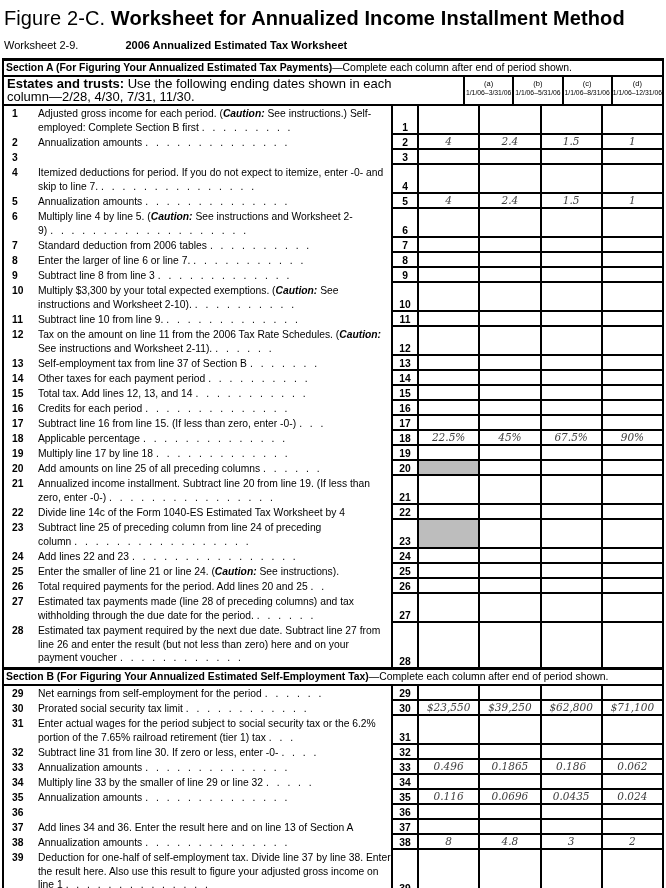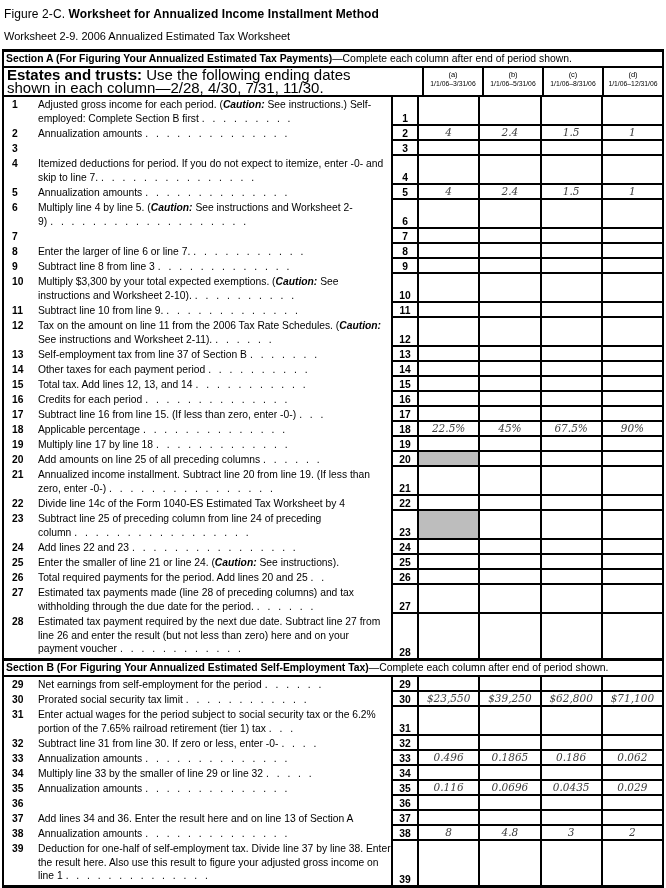--- a/index.html
+++ b/index.html
@@ -3,35 +3,35 @@
 <meta charset="utf-8">
 <style>
   * { box-sizing: border-box; }
   html, body { margin: 0; padding: 0; background: #fff; }
   body {
     width: 666px; height: 888px; overflow: hidden;
     font-family: "Liberation Sans", sans-serif; color: #000;
   }
   .page { padding: 2px 2px 0 2px; }
 
-  .fig-title { font-size: 12px; margin: 5px 0 9px 2px; letter-spacing: .1px; white-space: nowrap; }
+  .fig-title { font-size: 20px; margin: 5px 0 9px 2px; letter-spacing: .1px; white-space: nowrap; }
   .fig-title .bold { font-weight: bold; }
   .ws-title { font-size: 11px; margin: 0 0 7px 2px; white-space: nowrap; }
-  .ws-title .bold { font-weight: normal; }
+  .ws-title .bold { font-weight: bold; margin-left: 44px; }
 
   .tbl { border-left: 2px solid #000; border-right: 2px solid #000; border-bottom: 3px solid #000; }
 
   .secbar {
     border-top: 3px solid #000; border-bottom: 2px solid #000;
     font-size: 10.4px; padding: 1px 2px 2px 2px; white-space: nowrap; overflow: hidden;
   }
   .secbar .bold { font-weight: bold; margin-top: 20px; }
 
   .thead { display: flex; border-bottom: 2px solid #000; min-height: 27px; }
-  .th-desc { width: 418px; padding: 1px 70px 1px 3px; font-size: 15px; line-height: 12.5px; }
+  .th-desc { width: 459px; padding: 1px 70px 1px 3px; font-size: 13px; line-height: 12.5px; }
   .th-desc .bold { font-weight: bold; }
   .th-col { flex: 1; border-left: 2px solid #000; text-align: center; padding-top: 2px; }
   .th-col .letter { font-size: 7.5px; line-height: 9px; display: block; }
   .th-col .dates { font-size: 6.8px; line-height: 9px; display: block; white-space: nowrap; }
 
   .row { display: flex; }
   .row.h1 { min-height: 15px; }
   .row.h2 { min-height: 29px; }
   .row.h3 { min-height: 44px; }
 
@@ -155,20 +155,21 @@
           </div>
           <div class="c-num">6</div>
           <div class="c-val"></div>
           <div class="c-val"></div>
           <div class="c-val"></div>
           <div class="c-val"></div>
         </div>
         <div class="row h1">
           <div class="c-desc">
             <span class="rn">7</span>
+            <span class="rtext">Standard deduction from 2006 tables<span class="dots">. . . . . . . . . .</span></span>
           </div>
           <div class="c-num">7</div>
           <div class="c-val"></div>
           <div class="c-val"></div>
           <div class="c-val"></div>
           <div class="c-val"></div>
         </div>
         <div class="row h1">
           <div class="c-desc">
             <span class="rn">8</span>
@@ -473,21 +474,21 @@
         </div>
         <div class="row h1">
           <div class="c-desc">
             <span class="rn">35</span>
             <span class="rtext">Annualization amounts<span class="dots">. . . . . . . . . . . . . .</span></span>
           </div>
           <div class="c-num">35</div>
           <div class="c-val">0.116</div>
           <div class="c-val">0.0696</div>
           <div class="c-val">0.0435</div>
-          <div class="c-val">0.029</div>
+          <div class="c-val">0.024</div>
         </div>
         <div class="row h1">
           <div class="c-desc">
             <span class="rn">36</span>
           </div>
           <div class="c-num">36</div>
           <div class="c-val"></div>
           <div class="c-val"></div>
           <div class="c-val"></div>
           <div class="c-val"></div>

